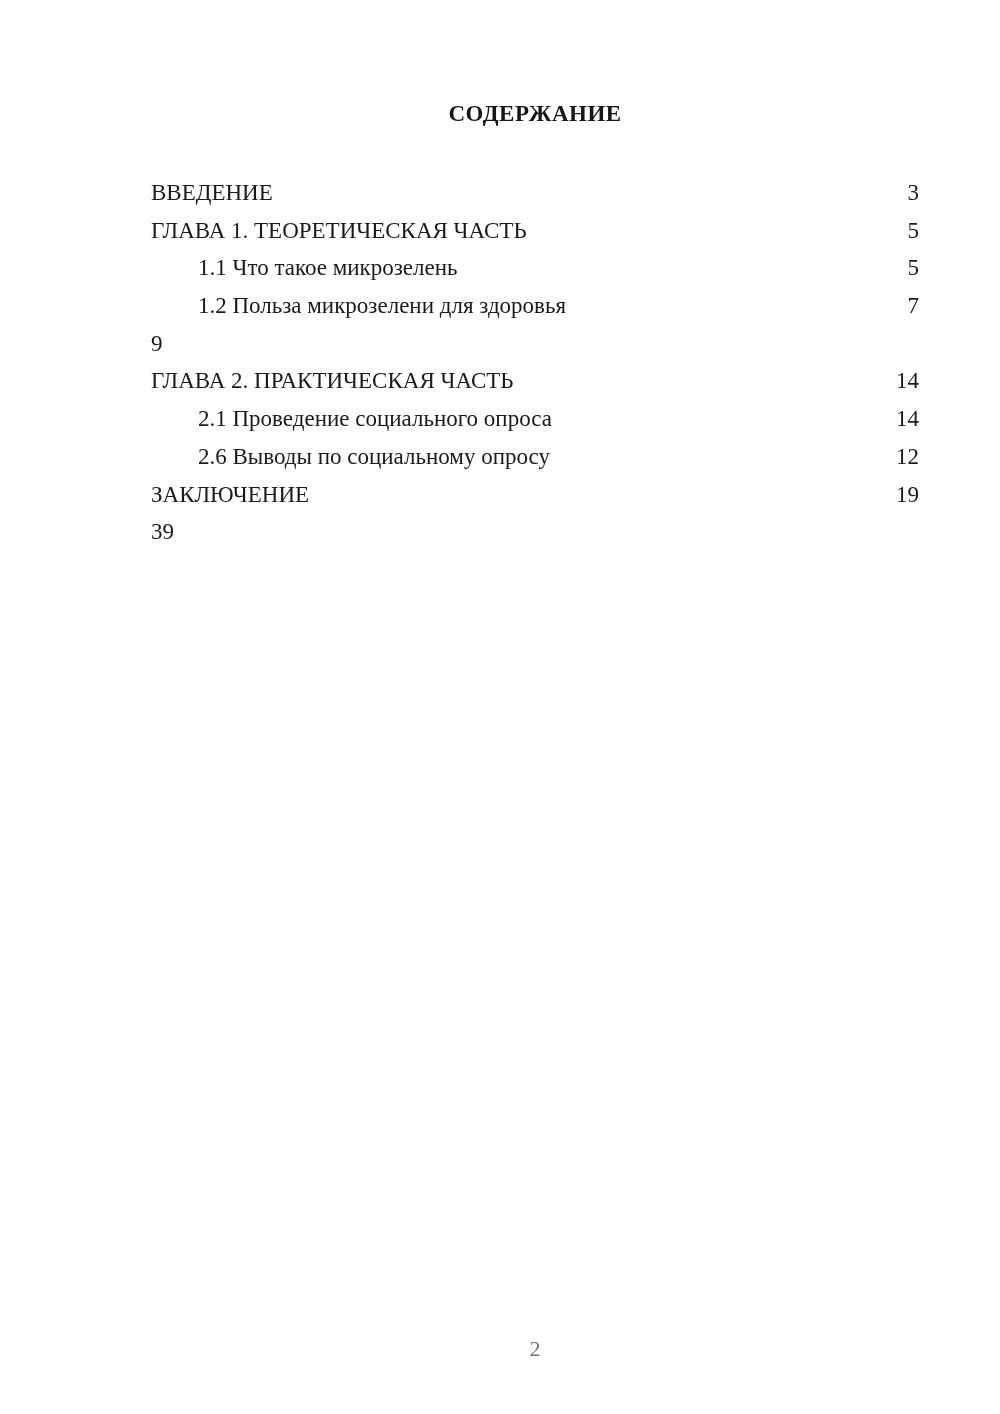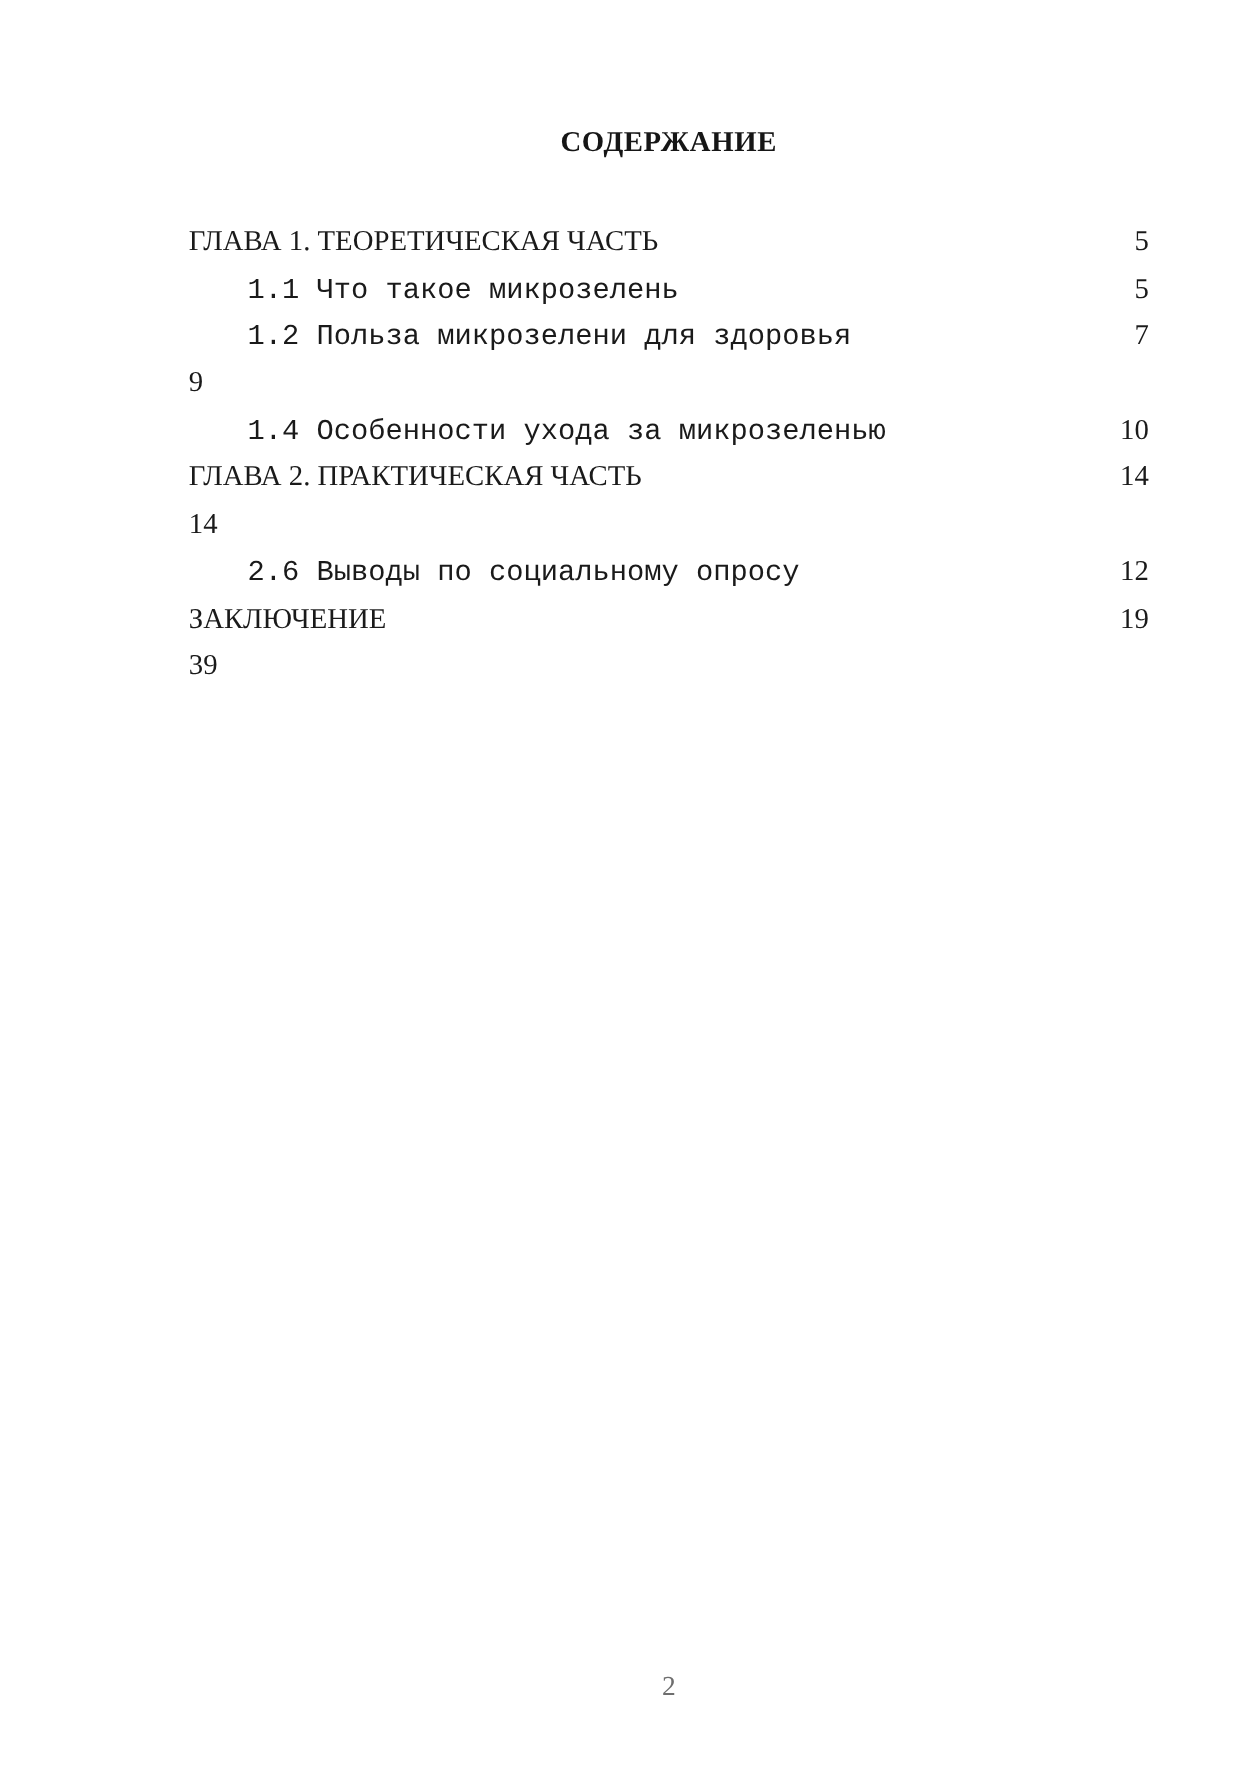--- a/index.html
+++ b/index.html
@@ -41,21 +41,20 @@
     display: flex;
     justify-content: space-between;
     align-items: baseline;
     height: 36.7px;
     font-size: 23px;
     line-height: 36.7px;
     white-space: nowrap;
   }
   .toc-row.sub .toc-label {
     padding-left: 47px;
-    font-family: Liberation Mono, monospace;
   }
   .toc-label { color: #1a1a1a; }
   .toc-page  { color: #1a1a1a; text-align: right; }
   .page-footer {
     position: absolute;
     top: 1331px;
     left: 145px;
     width: 772px;
     text-align: center;
     font-size: 22px;
@@ -65,51 +64,52 @@
 </style>
 </head>
 <body>
 
 <div class="page">
 
   <h1 class="doc-title">СОДЕРЖАНИЕ</h1>
 
   <div class="toc">
 
+    <div class="toc-row">
+      <span class="toc-label">ВВЕДЕНИЕ</span>
+      <span class="toc-page">3</span>
+    </div>
 
     <div class="toc-row">
       <span class="toc-label">ГЛАВА 1. ТЕОРЕТИЧЕСКАЯ ЧАСТЬ</span>
       <span class="toc-page">5</span>
     </div>
 
     <div class="toc-row sub">
       <span class="toc-label">1.1 Что такое микрозелень</span>
       <span class="toc-page">5</span>
     </div>
 
     <div class="toc-row sub">
       <span class="toc-label">1.2 Польза микрозелени для здоровья</span>
       <span class="toc-page">7</span>
     </div>
 
     <div class="toc-row sub">
       <span class="toc-page">9</span>
     </div>
 
-    <div class="toc-row sub">
-      <span class="toc-label">1.4 Особенности ухода за микрозеленью</span>
-      <span class="toc-page">10</span>
-    </div>
 
     <div class="toc-row">
       <span class="toc-label">ГЛАВА 2. ПРАКТИЧЕСКАЯ ЧАСТЬ</span>
       <span class="toc-page">14</span>
     </div>
 
     <div class="toc-row sub">
+      <span class="toc-label">2.1 Проведение социального опроса</span>
       <span class="toc-page">14</span>
     </div>
 
     <div class="toc-row sub">
       <span class="toc-label">2.6 Выводы по социальному опросу</span>
       <span class="toc-page">12</span>
     </div>
 
     <div class="toc-row">
       <span class="toc-label">ЗАКЛЮЧЕНИЕ</span>

